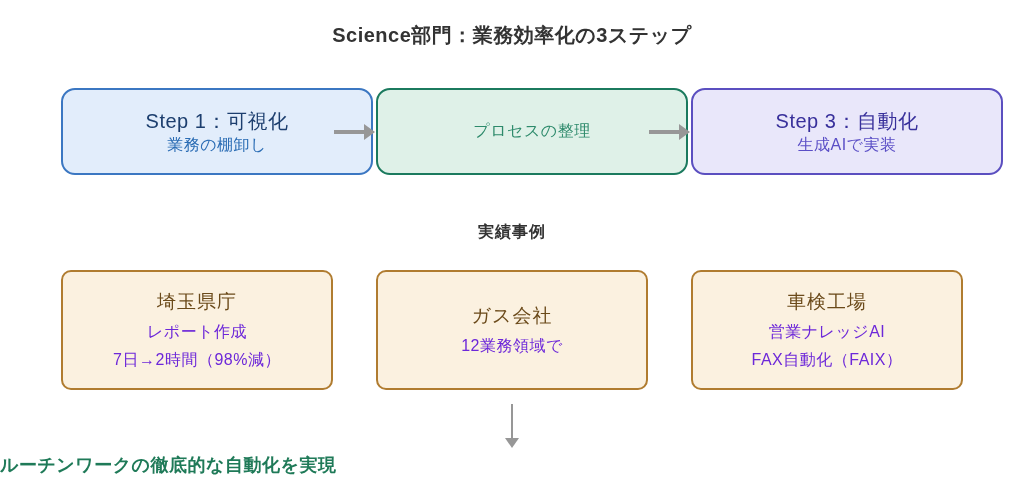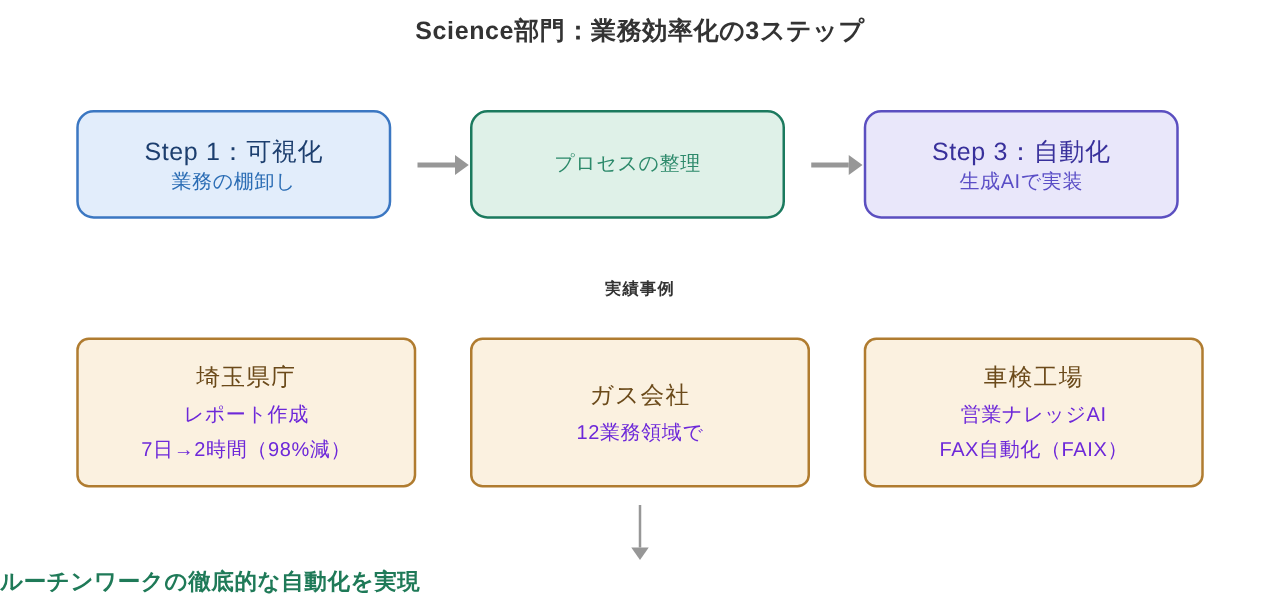--- a/index.html
+++ b/index.html
@@ -9,35 +9,35 @@
   .canvas {
     position: relative;
     width: 1024px;
     height: 482px;
     background: #ffffff;
     overflow: hidden;
   }
 
   .diagram-title {
     position: absolute;
-    top: 11px;
+    top: 22px;
     left: 0;
     width: 1024px;
     text-align: center;
     font-size: 20px;
     font-weight: 700;
     color: #333333;
     letter-spacing: 0.5px;
   }
 
   
   .step-box {
     position: absolute;
     top: 88px;
-    width: 252px;
+    width: 312px;
     height: 87px;
     border-radius: 14px;
     border: 2px solid;
     display: flex;
     flex-direction: column;
     align-items: center;
     justify-content: center;
     gap: 0;
   }
   .step-box .step-title { font-size: 20px; font-weight: 500; letter-spacing: 0.5px; }
@@ -74,21 +74,21 @@
   .h-arrow-1 { left: 334px; }
   .h-arrow-2 { left: 649px; }
 
   
   .section-heading {
     position: absolute;
     top: 222px;
     left: 0;
     width: 1024px;
     text-align: center;
-    font-size: 13px;
+    font-size: 16px;
     font-weight: 700;
     color: #333333;
     letter-spacing: 1px;
   }
 
   
   .case-box {
     position: absolute;
     top: 270px;
     width: 272px;

